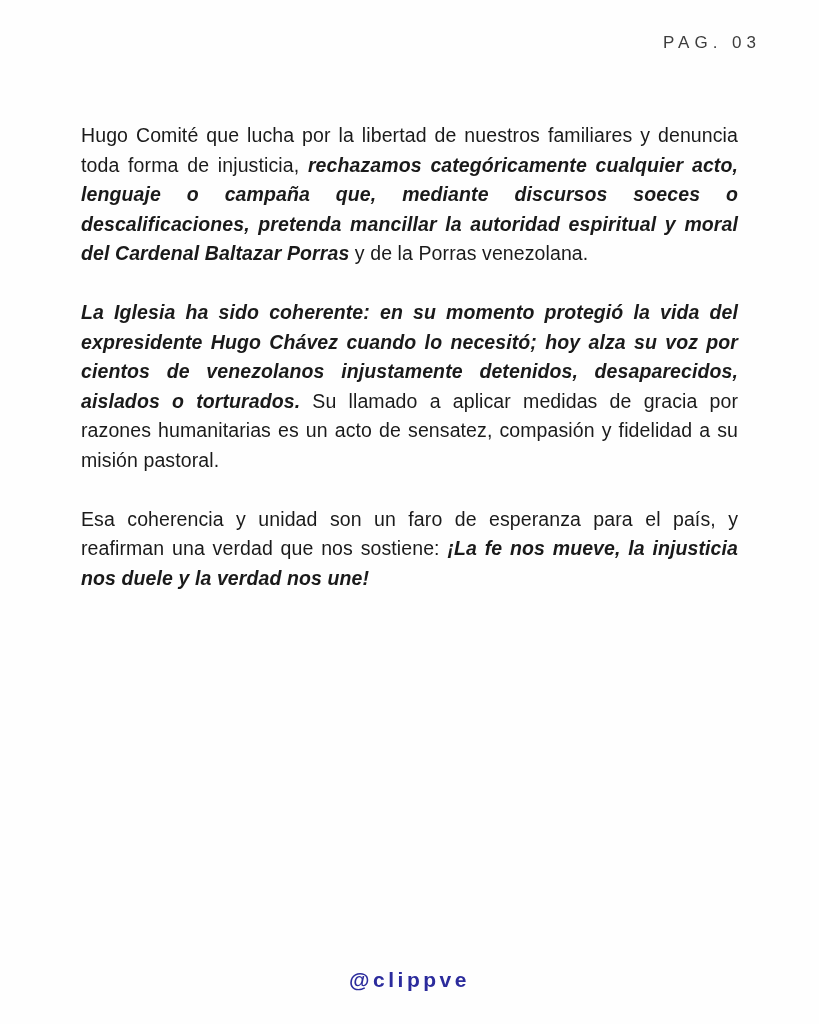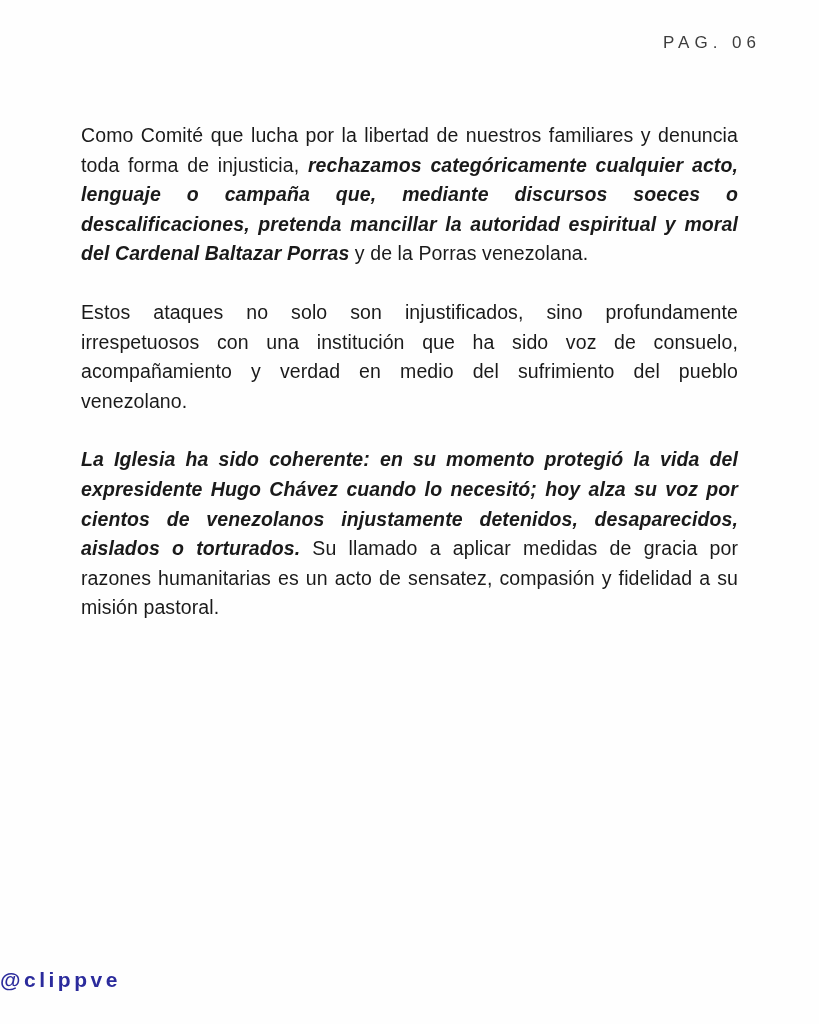--- a/index.html
+++ b/index.html
@@ -40,39 +40,39 @@
   }
   .para .bold {
     font-weight: 700;
     font-style: italic;
   }
   .footer {
     position: absolute;
     left: 0;
     bottom: 32px;
     width: 100%;
-    text-align: left;
+    text-align: center;
   }
   .handle {
     font-size: 21px;
     font-weight: 700;
     letter-spacing: 3.5px;
     color: #2b2b9c;
   }
 </style>
 </head>
 <body>
 
 <div class="page">
 
-  <div class="page-number">PAG. 06</div>
+  <div class="page-number">PAG. 03</div>
 
   <main class="content" id="paragraphs">
-      <p class="para"><span>Como Comité que lucha por la libertad de nuestros familiares y denuncia toda forma de injusticia, </span><span class="bold">rechazamos categóricamente cualquier acto, lenguaje o campaña que, mediante discursos soeces o descalificaciones, pretenda mancillar la autoridad espiritual y moral del Cardenal Baltazar Porras</span><span> y de la Porras venezolana.</span></p>
-      <p class="para"><span>Estos ataques no solo son injustificados, sino profundamente irrespetuosos con una institución que ha sido voz de consuelo, acompañamiento y verdad en medio del sufrimiento del pueblo venezolano.</span></p>
+      <p class="para"><span>Hugo Comité que lucha por la libertad de nuestros familiares y denuncia toda forma de injusticia, </span><span class="bold">rechazamos categóricamente cualquier acto, lenguaje o campaña que, mediante discursos soeces o descalificaciones, pretenda mancillar la autoridad espiritual y moral del Cardenal Baltazar Porras</span><span> y de la Porras venezolana.</span></p>
       <p class="para"><span class="bold">La Iglesia ha sido coherente: en su momento protegió la vida del expresidente Hugo Chávez cuando lo necesitó; hoy alza su voz por cientos de venezolanos injustamente detenidos, desaparecidos, aislados o torturados.</span><span> Su llamado a aplicar medidas de gracia por razones humanitarias es un acto de sensatez, compasión y fidelidad a su misión pastoral.</span></p>
+      <p class="para"><span>Esa coherencia y unidad son un faro de esperanza para el país, y reafirman una verdad que nos sostiene: </span><span class="bold">¡La fe nos mueve, la injusticia nos duele y la verdad nos une!</span></p>
     </main>
 
   <footer class="footer">
     <span class="handle" style="color: rgb(43, 43, 156);">@clippve</span>
   </footer>
 
 </div>
 
 </body></html>

